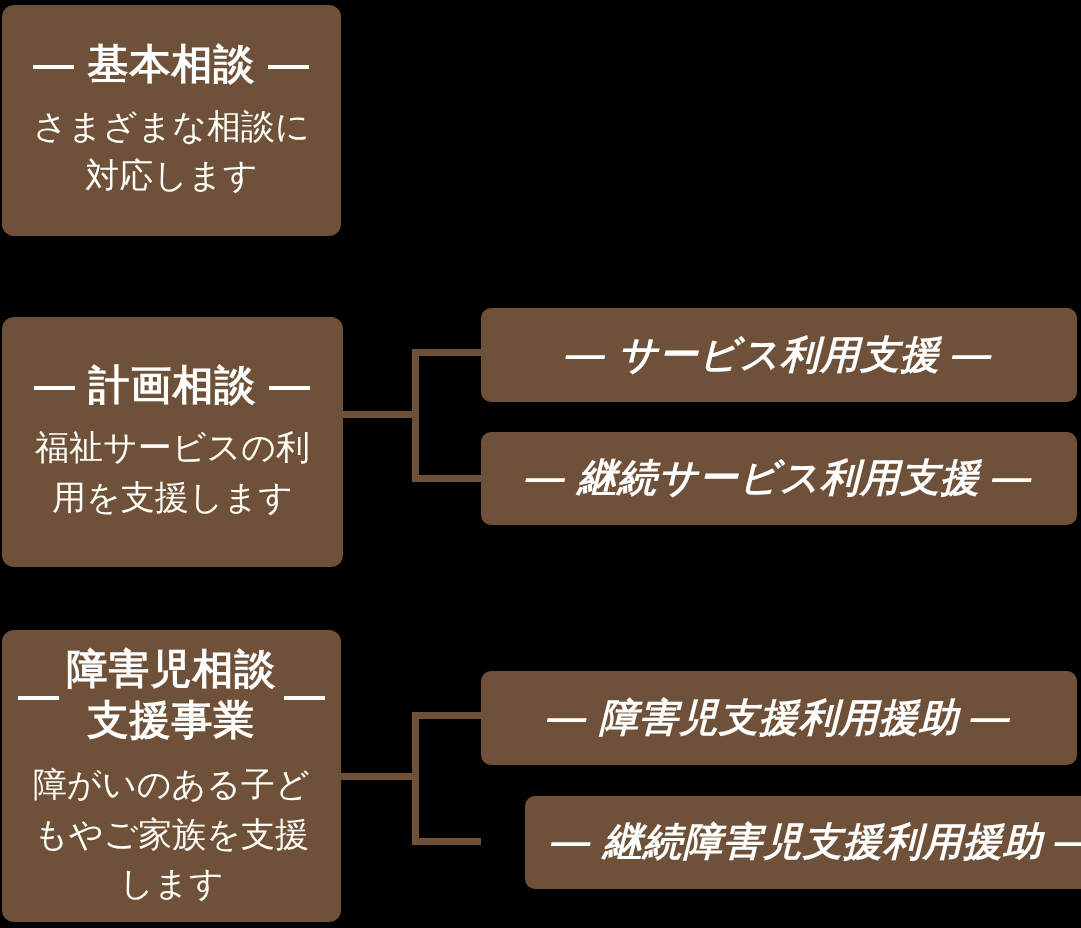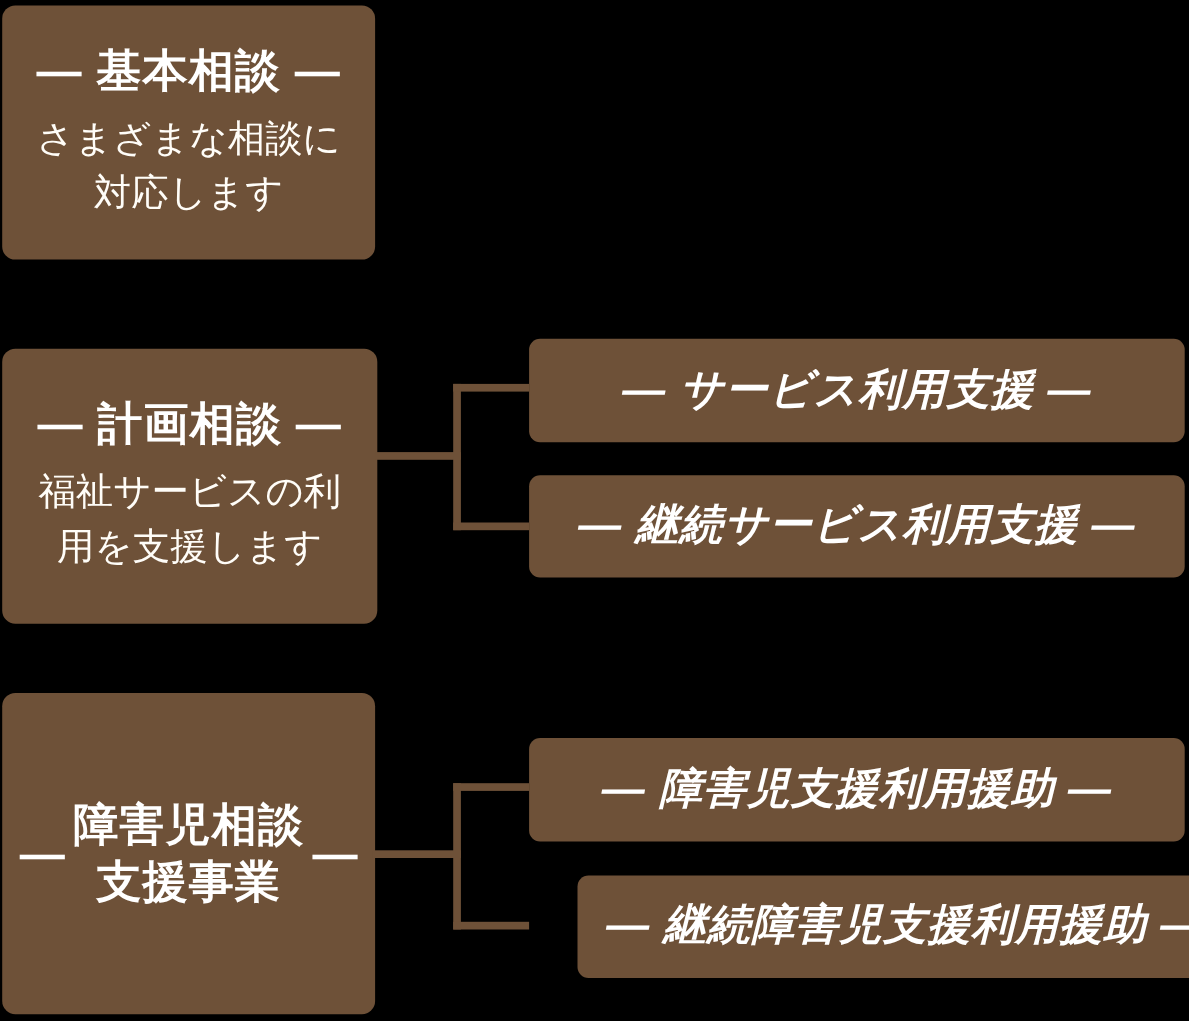--- a/index.html
+++ b/index.html
@@ -123,20 +123,23 @@
 
   <section class="node node-left" id="node-child">
     <div class="node-title-row">
       <span class="title-dash">—</span>
       <span class="title-lines">
         <span>障害児相談</span>
         <span>支援事業</span>
       </span>
       <span class="title-dash">—</span>
     </div>
+    <p class="node-desc">障がいのある子ど
+もやご家族を支援
+します</p>
   </section>
 
   <section class="node node-right" id="node-r1">
     <h2 class="node-title">— サービス利用支援 —</h2>
   </section>
 
   <section class="node node-right" id="node-r2">
     <h2 class="node-title">— 継続サービス利用支援 —</h2>
   </section>
 

